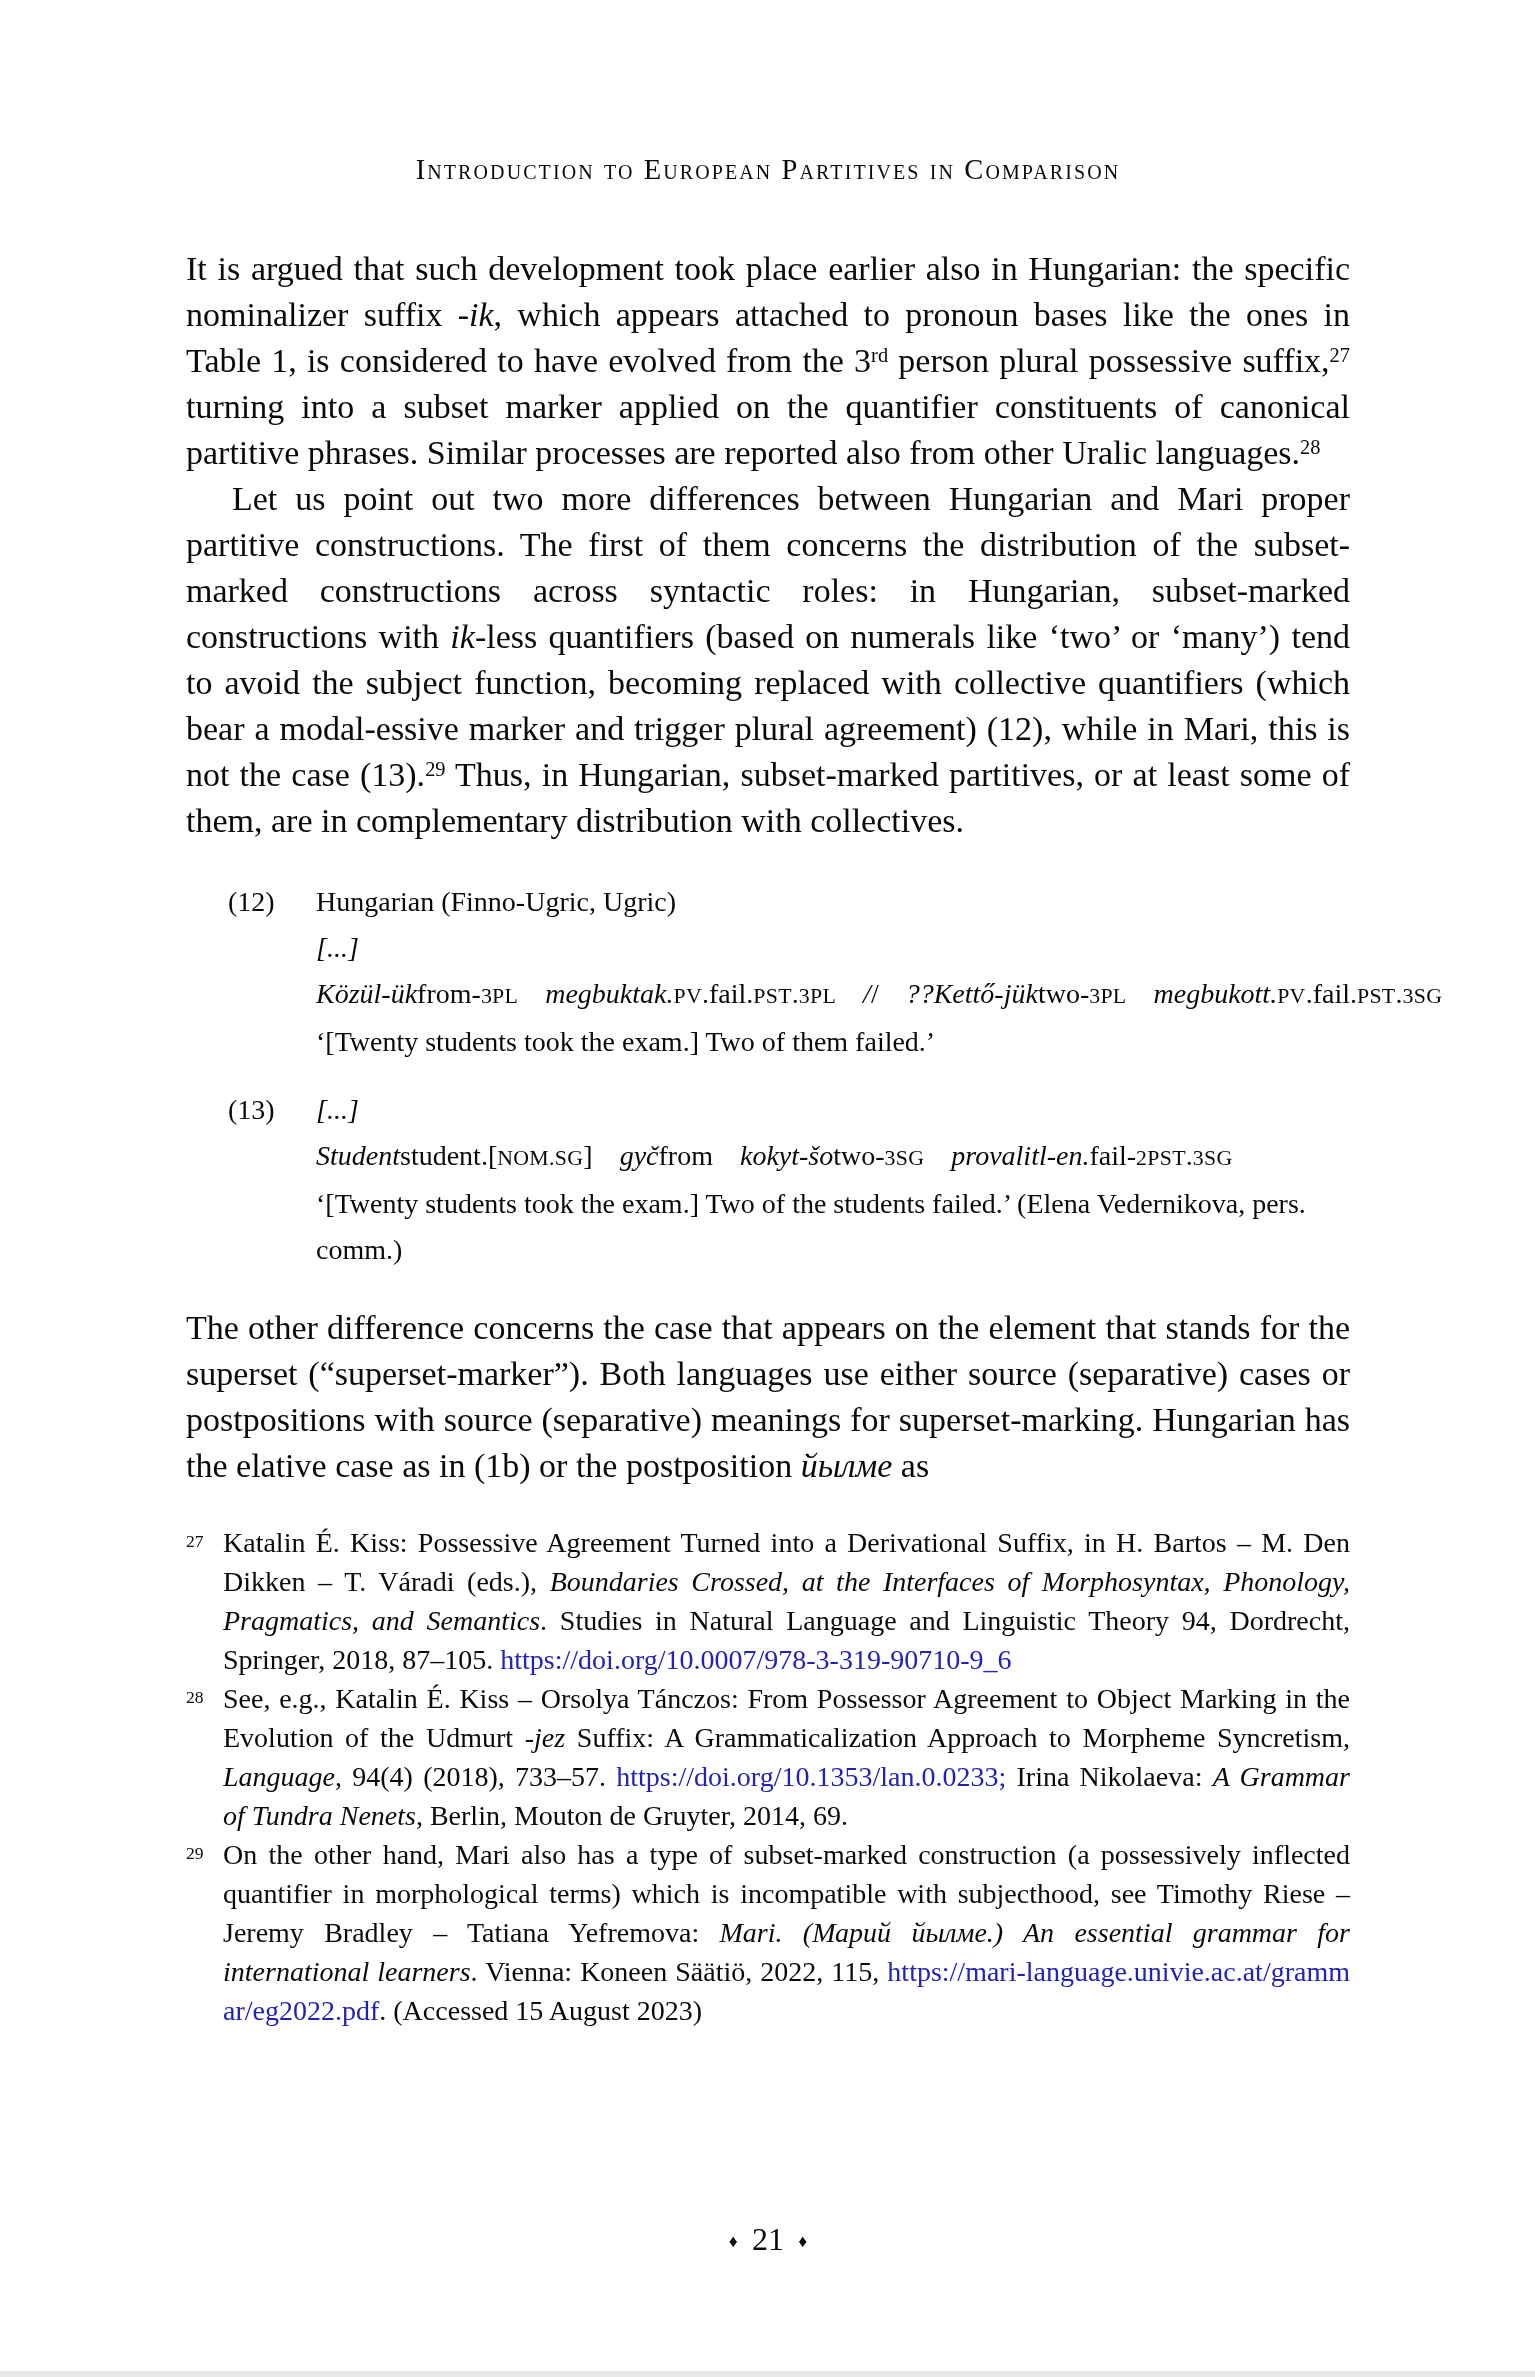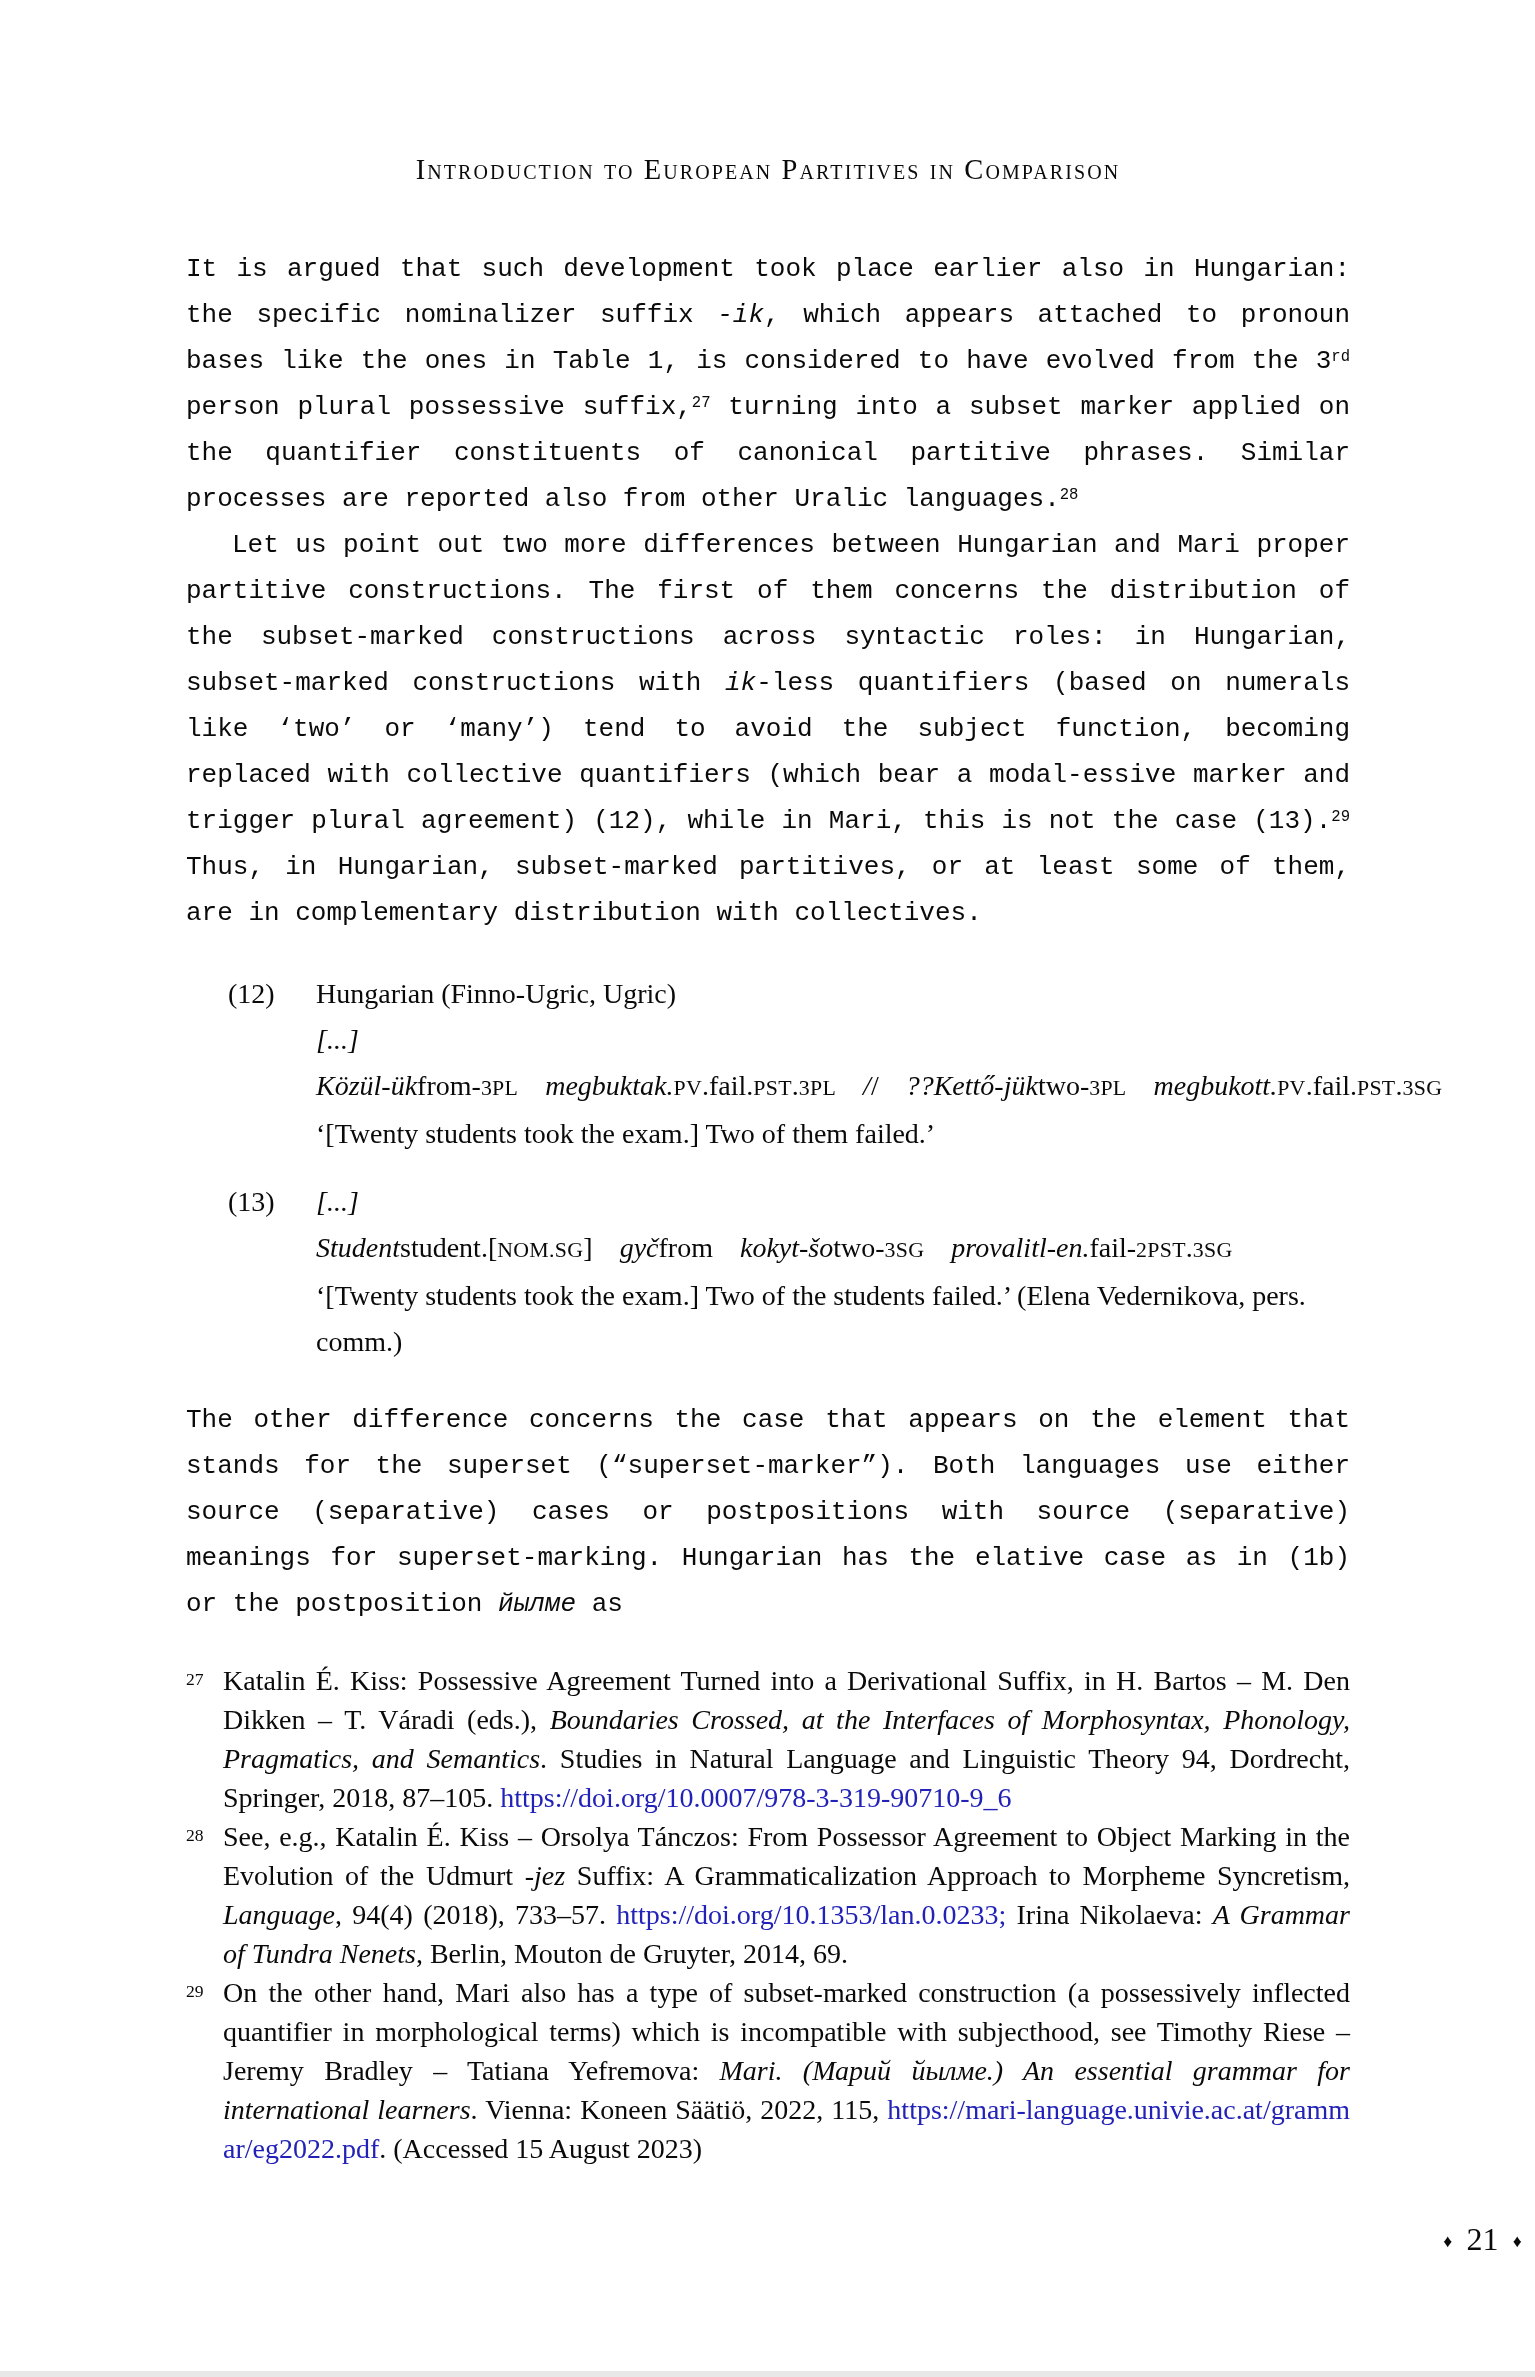--- a/index.html
+++ b/index.html
@@ -24,24 +24,23 @@
     text-align:center;
     font-variant:small-caps;
     font-size:28.5px;
     line-height:35px;
     letter-spacing:2.1px;
     font-weight:normal;
   }
   main{ margin-top:59px; }
   .body-par{
     margin:0;
-    font-size:26px;
+    font-size:34px;
     line-height:46px;
     text-align:justify;
-    font-family:Liberation Mono, monospace;
   }
   .body-par.indent{ text-indent:46px; }
   sup{
     font-size:0.60em;
     line-height:0;
     vertical-align:baseline;
     position:relative;
     top:-0.48em;
   }
   
@@ -87,21 +86,21 @@
     color:var(--link,#2222b8);
     text-decoration:none;
     cursor:pointer;
     word-break:break-all;
   }
   .page-number{
     position:absolute;
     top:2221px;
     left:0;
     right:0;
-    text-align:right;
+    text-align:center;
     font-size:32px;
     line-height:37px;
   }
   .diamond{
     font-size:17.6px;
     vertical-align:3.4px;
     margin:0 14.3px;
   }
 </style>
 </head>

